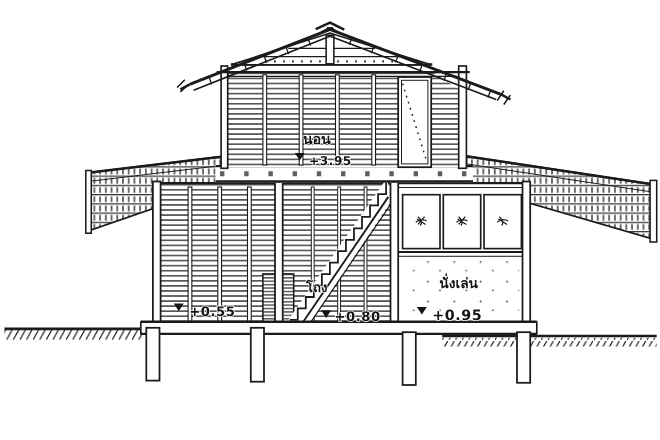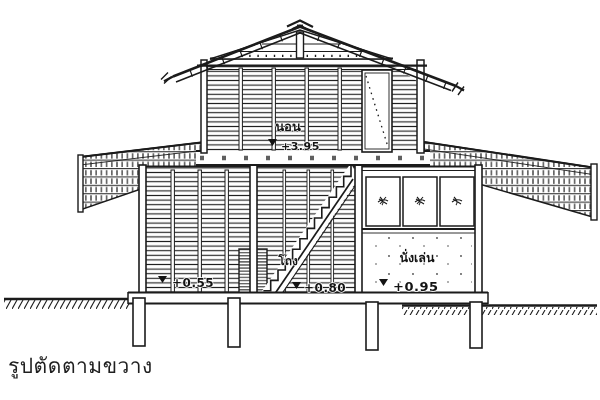--- a/index.html
+++ b/index.html
@@ -188,14 +188,13 @@
 
   <text x="288" y="265" text-anchor="middle" class="room-label" style="font-size:12px">โถง</text>
   <path d="M0,0 L9,0 L4.5,7 Z" transform="translate(292,282)" fill="#141414"></path>
   <text x="304" y="292" class="lvl">+0.80</text>
 
   <text x="417" y="262" text-anchor="middle" class="room-label">นั่งเล่น</text>
   <path d="M0,0 L9,0 L4.5,7 Z" transform="translate(379,279)" fill="#141414"></path>
   <text x="393" y="291" class="lvl" style="font-size:13px">+0.95</text>
 </svg>
 
-<div class="caption">รูปตัดตามขวาง</div>
 </div>
 
 </body></html>

